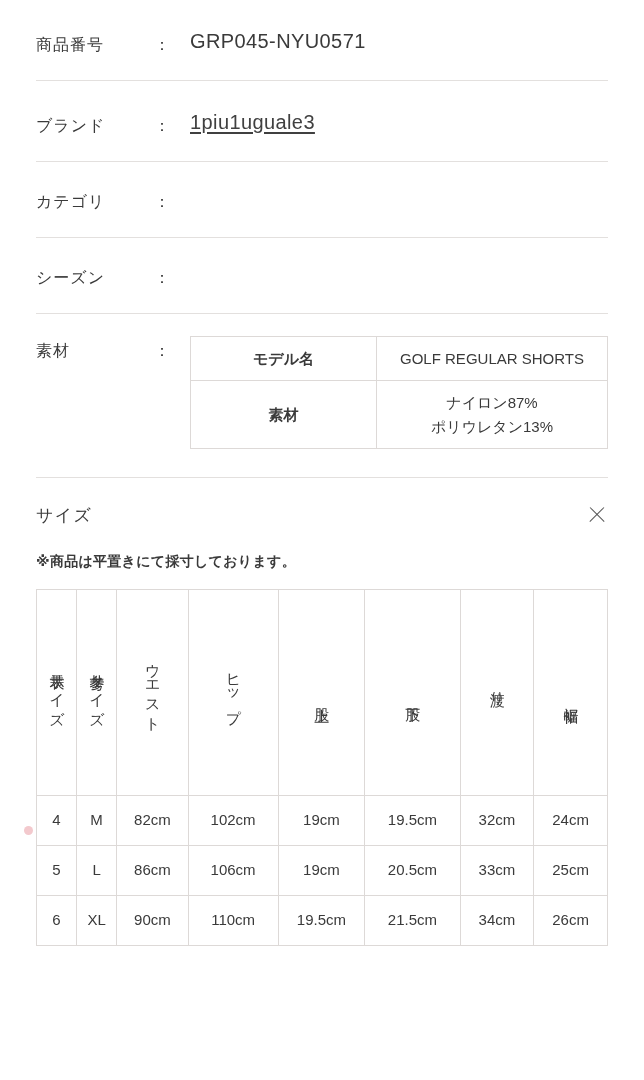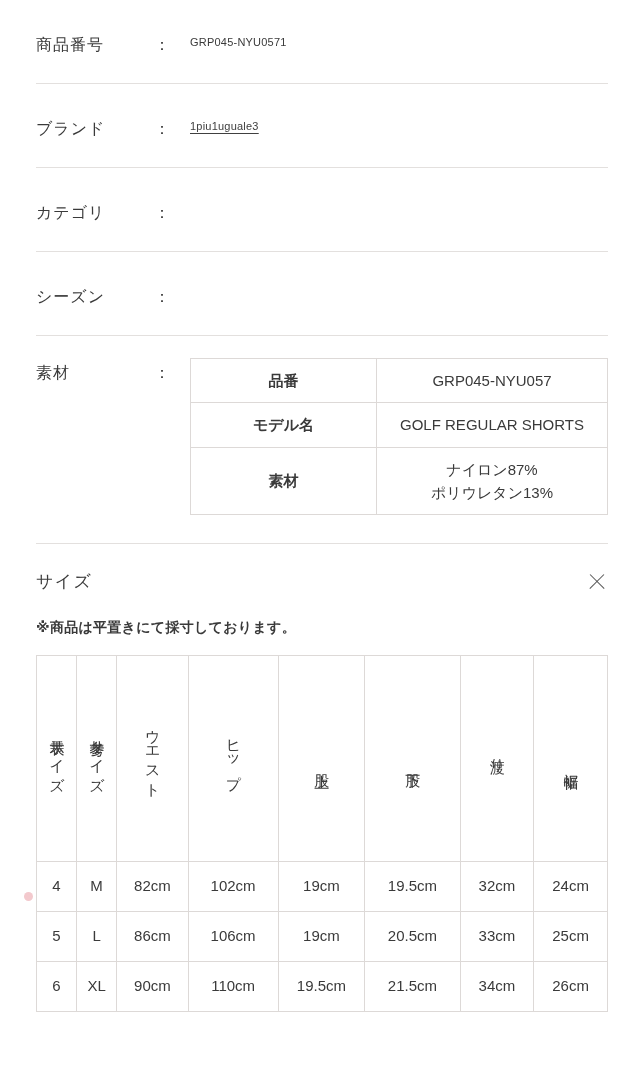--- a/index.html
+++ b/index.html
@@ -17,44 +17,43 @@
   }
 
   .page {
     width: 644px;
     padding: 0 36px;
   }
 
   
   .spec-row {
     display: flex;
-    align-items: flex-start;
+    align-items: flex-end;
     border-bottom: 1px solid #e3e0de;
     min-height: 76px;
     padding: 26px 0 24px 0;
-    margin-top: 8px;
   }
   .spec-label {
     width: 118px;
     flex: 0 0 118px;
     font-size: 16px;
     line-height: 1.4;
     color: #3a3a3a;
     letter-spacing: 0.06em;
   }
   .spec-colon {
     width: 36px;
     flex: 0 0 36px;
     font-size: 16px;
     line-height: 1.4;
     color: #3a3a3a;
   }
   .spec-value {
     flex: 1 1 auto;
-    font-size: 11px;
+    font-size: 20px;
     line-height: 1.5;
     color: #3a3a3a;
     letter-spacing: 0.02em;
   }
   .spec-value a,
   .spec-value .link {
     color: #404040;
     text-decoration: underline;
     text-underline-offset: 3px;
     cursor: pointer;
@@ -207,24 +206,20 @@
     <div class="spec-label">シーズン</div>
     <div class="spec-colon">：</div>
   </div>
 
   <div class="material-row">
     <div class="spec-label">素材</div>
     <div class="spec-colon">：</div>
     <div style="flex:1 1 auto;">
       <table class="material-table">
         <tbody>
-          <tr>
-            <td class="key">品番</td>
-            <td class="val">GRP045-NYU057</td>
-          </tr>
           <tr>
             <td class="key">モデル名</td>
             <td class="val">GOLF REGULAR SHORTS</td>
           </tr>
           <tr>
             <td class="key">素材</td>
             <td class="val" style="white-space:pre-line;margin-top:20px;">ナイロン87%
 ポリウレタン13%</td>
           </tr>
         </tbody>

